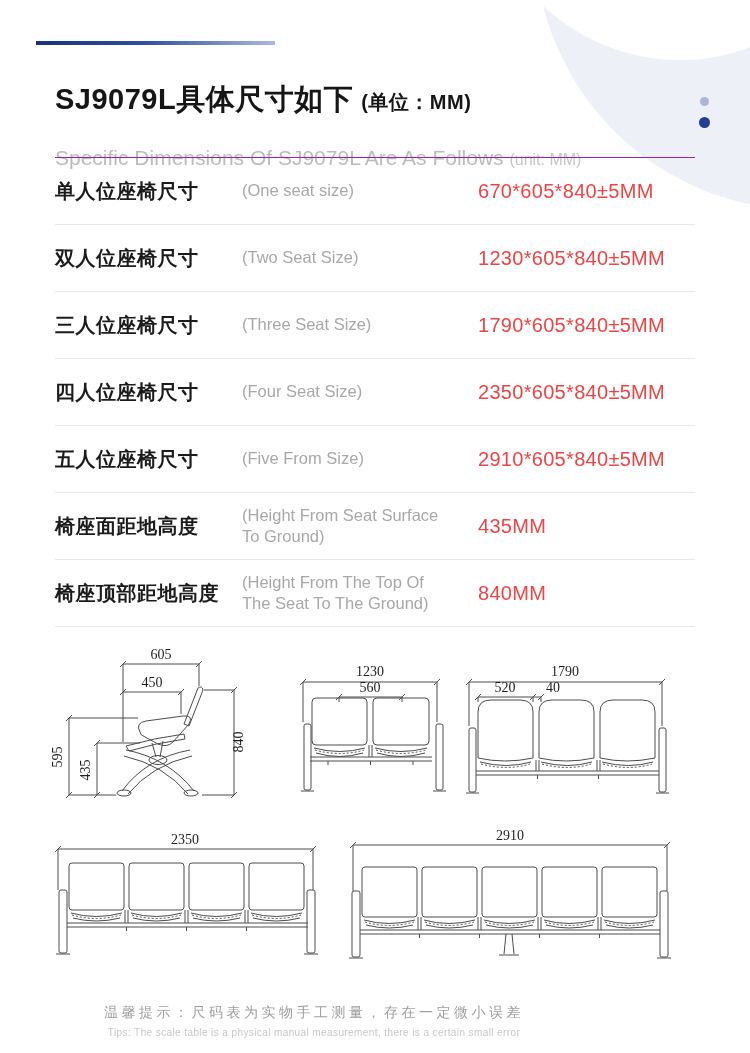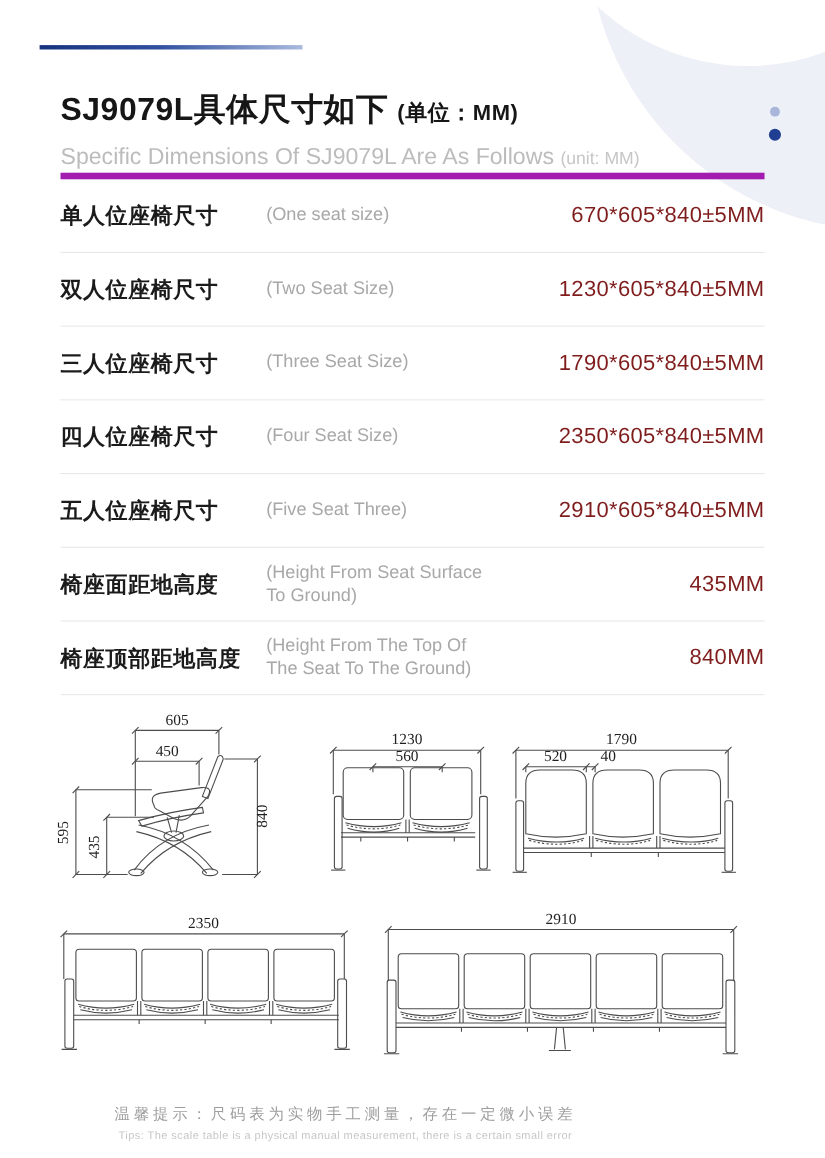--- a/index.html
+++ b/index.html
@@ -12,29 +12,29 @@
               background:#ffffff;}
   .accent-line{position:absolute;left:36px;top:41px;width:239px;height:4px;
                background:linear-gradient(to right,#17337e,#2f4f9f 45%,#aabade);}
   .dot{position:absolute;border-radius:50%;}
   .dot-light{left:700px;top:97px;width:9px;height:9px;background:#a9b6da;}
   .dot-dark{left:699px;top:117px;width:11px;height:11px;background:#203f93;}
 
   .header{position:absolute;left:55px;top:80px;right:55px;}
   .title{font-size:29px;font-weight:bold;color:#161616;letter-spacing:.5px;white-space:nowrap;}
   .title .unit{font-size:20px;margin-left:8px;text-align:right;}
-  .subtitle{margin-top:11px;font-size:21px;color:#bcbcbc;white-space:nowrap;}
+  .subtitle{margin-top:26px;font-size:21px;color:#bcbcbc;white-space:nowrap;}
   .subtitle .sub-unit{font-size:16px;color:#c6c6c6;}
 
-  .table{position:absolute;left:55px;top:157px;width:640px;border-top:6px solid #a21caf;}
+  .table{position:absolute;left:55px;top:157px;width:640px;border-top:1px solid #a21caf;}
   .row{display:flex;align-items:center;height:66px;border-bottom:1px solid #e8e8e8;}
   .c-zh{width:187px;font-size:20px;font-weight:bold;color:#1b1b1b;letter-spacing:.5px;}
   .c-en{width:236px;font-size:16.5px;color:#a8a8a8;line-height:1.28;}
   .c-en span{display:inline-block;max-width:198px;}
-  .c-val{flex:1;font-size:20px;color:#7f1d1d;letter-spacing:.3px;text-align:right;}
+  .c-val{flex:1;font-size:20px;color:#ef4444;letter-spacing:.3px;}
 
   .diagrams{position:absolute;left:0;top:626px;width:609px;height:380px;}
   .diagrams svg{position:absolute;overflow:visible;}
   #svg-single{left:52px;top:18px;}
   #svg-two{left:295px;top:34px;}
   #svg-three{left:463px;top:34px;}
   #svg-four{left:50px;top:209px;}
   #svg-five{left:348px;top:207px;}
   .diagrams line,.diagrams path,.diagrams rect,.diagrams ellipse{
       stroke:#4c4c4c;stroke-width:1;fill:none;}
@@ -82,21 +82,21 @@
       <div class="c-en"><span>(Three Seat Size)</span></div>
       <div class="c-val">1790*605*840±5MM</div>
     </div>
     <div class="row">
       <div class="c-zh">四人位座椅尺寸</div>
       <div class="c-en"><span>(Four Seat Size)</span></div>
       <div class="c-val">2350*605*840±5MM</div>
     </div>
     <div class="row">
       <div class="c-zh">五人位座椅尺寸</div>
-      <div class="c-en"><span>(Five Seat Three)</span></div>
+      <div class="c-en"><span>(Five From Size)</span></div>
       <div class="c-val">2910*605*840±5MM</div>
     </div>
     <div class="row">
       <div class="c-zh">椅座面距地高度</div>
       <div class="c-en"><span>(Height From Seat Surface To Ground)</span></div>
       <div class="c-val">435MM</div>
     </div>
     <div class="row">
       <div class="c-zh">椅座顶部距地高度</div>
       <div class="c-en"><span>(Height From The Top Of The Seat To The Ground)</span></div>

